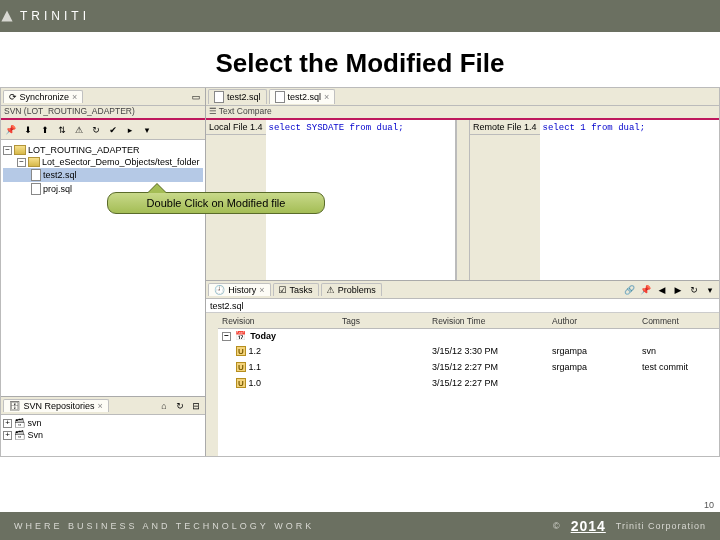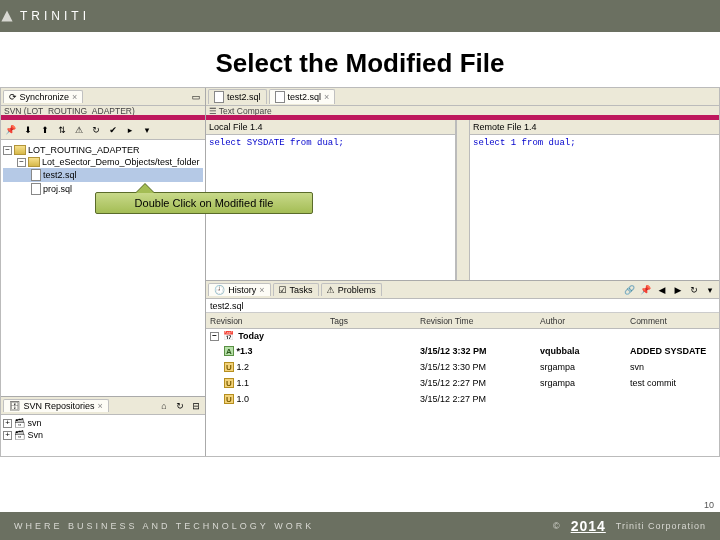--- a/index.html
+++ b/index.html
@@ -18,34 +18,34 @@
   .toolbar { display: flex; align-items: center; gap: 3px; height: 20px; padding: 0 3px; background: #ece9d8; border-bottom: 1px solid #bbb; font-size: 9px; }
   .tb-icon { width: 14px; height: 14px; display: flex; align-items: center; justify-content: center; border: 1px solid transparent; }
   .tree { flex: 1; background: #fff; padding: 4px 2px; font-size: 9px; overflow: hidden; }
   .tree-node { display: flex; align-items: center; gap: 2px; padding: 1px 0; white-space: nowrap; }
   .tree-indent-1 { padding-left: 14px; }
   .tree-indent-2 { padding-left: 28px; }
   .twisty { width: 9px; height: 9px; border: 1px solid #888; display: inline-flex; align-items: center; justify-content: center; font-size: 8px; line-height: 1; background: #fff; }
   .folder-ico { width: 12px; height: 10px; background: linear-gradient(#f7e08c,#d6b84a); border: 1px solid #b2953a; }
   .file-ico { width: 10px; height: 12px; background: #fff; border: 1px solid #888; }
   .selected { background: #b5c9e6; }
-  .desc-row { height: 14px; background: #ece9d8; border-bottom: 5px solid #be185d; font-size: 8.5px; padding: 0 3px; color: #444; white-space: nowrap; overflow: hidden; }
-  .callout { position: absolute; left: 95px; top: 192px; width: 218px; height: 22px; background: linear-gradient(#c8d98a,#a4bd55); border: 1px solid #5a6b2a; border-radius: 2px; display: flex; align-items: center; justify-content: center; font-size: 11px; color: #000; z-index: 20; }
+  .desc-row { height: 14px; background: #ece9d8; border-bottom: 2px solid #be185d; font-size: 8.5px; padding: 0 3px; color: #444; white-space: nowrap; overflow: hidden; }
+  .callout { position: absolute; left: 107px; top: 192px; width: 218px; height: 22px; background: linear-gradient(#c8d98a,#a4bd55); border: 1px solid #5a6b2a; border-radius: 9px; display: flex; align-items: center; justify-content: center; font-size: 11px; color: #000; z-index: 20; }
   .callout::before { content: ""; position: absolute; left: 40px; top: -18px; border: 9px solid transparent; border-bottom-color: #a4bd55; }
   .callout::after { content: ""; position: absolute; left: 40px; top: -19px; border: 9px solid transparent; border-bottom-color: #5a6b2a; z-index: -1; }
   .repos-pane { height: 60px; display: flex; flex-direction: column; border-top: 1px solid #aaa; }
   .repos-body { flex:1; background:#fff; font-size:9px; padding:2px; }
   .editor-top { display: flex; height: 160px; }
-  .editor-pane { flex: 1; display: flex; flex-direction: column; border-right: 1px solid #bbb; }
+  .editor-pane { flex: 1; display: flex; flex-direction: row; border-right: 1px solid #bbb; }
   .editor-pane:last-child { border-right: none; }
   .pane-title { height: 15px; background: #ece9d8; border-bottom: 1px solid #bbb; font-size: 9px; padding: 0 3px; display: flex; align-items: center; }
   .sql-area { flex: 1; background: #fff; padding: 3px; font-family: "Courier New", monospace; font-size: 9px; color: #0000cc; white-space: pre; overflow: hidden; }
   .history-pane { flex: 1; display: flex; flex-direction: column; border-top: 1px solid #aaa; }
   .history-sub { height: 14px; background: #fff; border-bottom: 1px solid #ccc; font-size: 9px; padding: 0 4px; display:flex; align-items:center; }
-  .hist-table { flex: 1; background: #fff; font-size: 9px; overflow: hidden; }
+  .hist-table { flex: 1; background: #fff; font-size: 9px; overflow: hidden; margin-left: 12px; }
   .hist-head, .hist-row { display: grid; grid-template-columns: 120px 90px 120px 90px 1fr; align-items: center; height: 16px; }
   .hist-head { background: #ece9d8; border-bottom: 1px solid #bbb; font-size: 8.5px; color: #333; }
   .hist-head > div, .hist-row > div { padding: 0 4px; white-space: nowrap; overflow: hidden; }
   .group-row { font-weight: bold; padding: 2px 4px; display:flex; align-items:center; gap:4px; }
   .rev-icon { width: 10px; height: 10px; display:inline-flex; align-items:center; justify-content:center; font-size:8px; font-weight:bold; }
   .rev-U { background:#f3d27a; border:1px solid #b58e1e; color:#7a5c00; }
   .rev-A { background:#b6e0a8; border:1px solid #5a9044; color:#2e5a1e; }
   .bold-row { font-weight: bold; }
   .footer { position: absolute; left: 0; bottom: 0; width: 720px; height: 28px; background: #6b7061; display: flex; align-items: center; justify-content: space-between; padding: 0 14px; color: #d8d8d2; font-size: 9px; letter-spacing: 3px; }
   .footer-right { display:flex; align-items:center; gap:10px; letter-spacing:1px; }
@@ -202,27 +202,20 @@
           <div>Revision Time</div>
           <div>Author</div>
           <div>Comment</div>
         </div>
         <div class="group-row">
           <span class="twisty">−</span>
           <span>📅</span>
           <span>Today</span>
         </div>
         <div id="hist-rows">
-            <div class="hist-row bold-row">
-              <div style="padding-left:18px"><span class="rev-icon rev-A">A</span> *1.3</div>
-              <div></div>
-              <div>3/15/12 3:32 PM</div>
-              <div>vqubbala</div>
-              <div>ADDED SYSDATE</div>
-            </div>
             <div class="hist-row">
               <div style="padding-left:18px"><span class="rev-icon rev-U">U</span> 1.2</div>
               <div></div>
               <div>3/15/12 3:30 PM</div>
               <div>srgampa</div>
               <div>svn</div>
             </div>
             <div class="hist-row">
               <div style="padding-left:18px"><span class="rev-icon rev-U">U</span> 1.1</div>
               <div></div>

